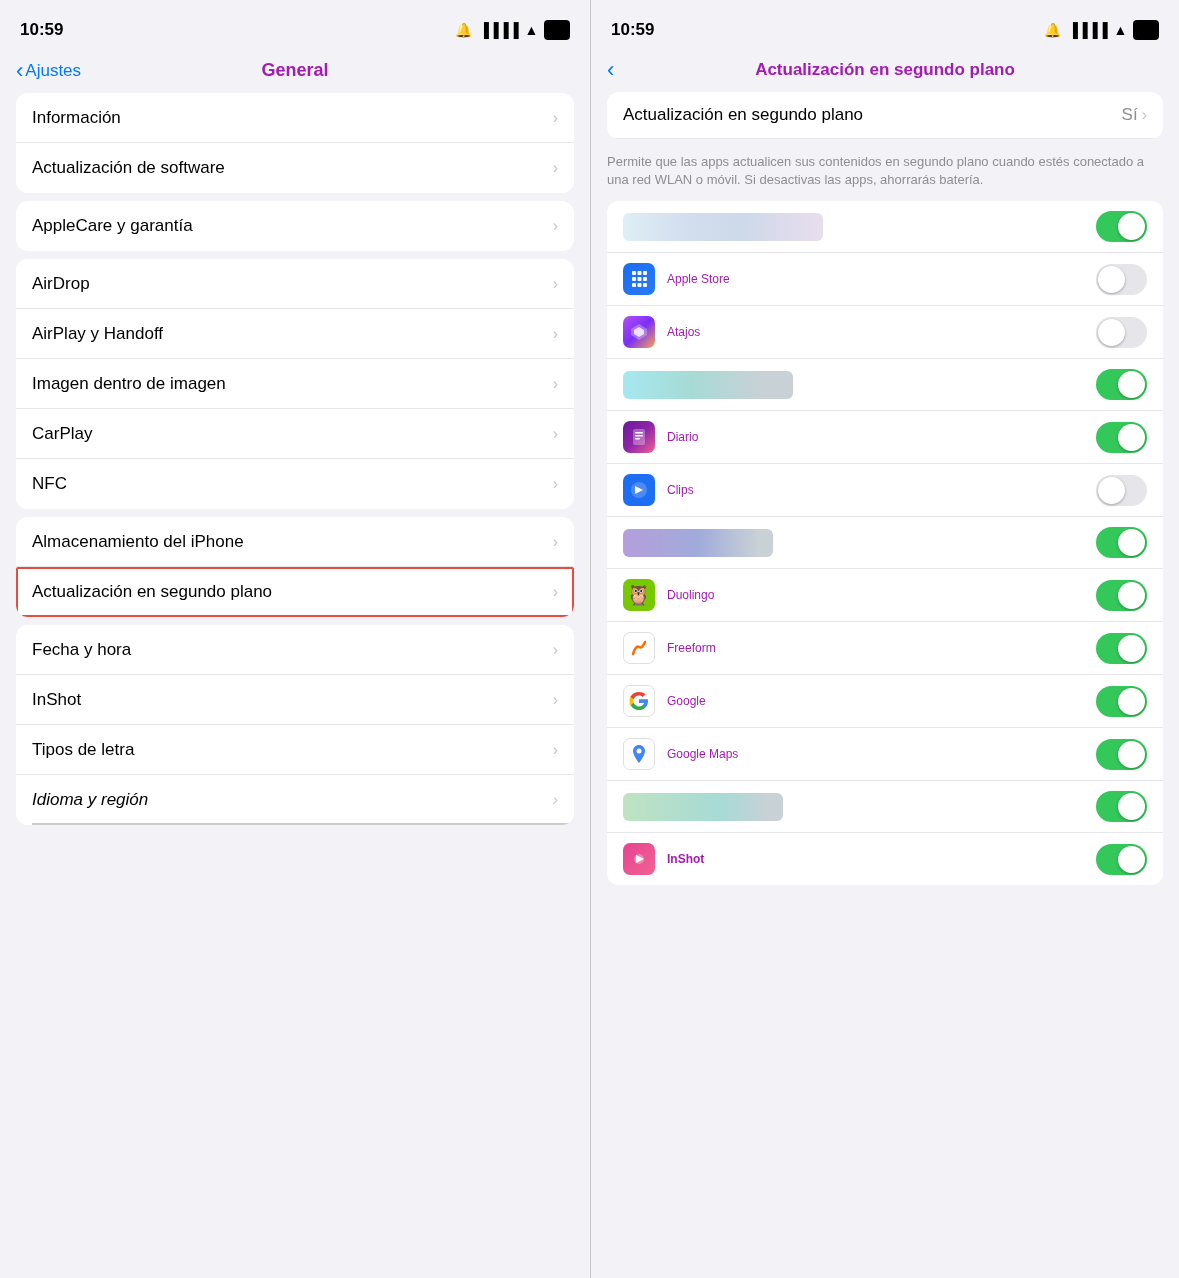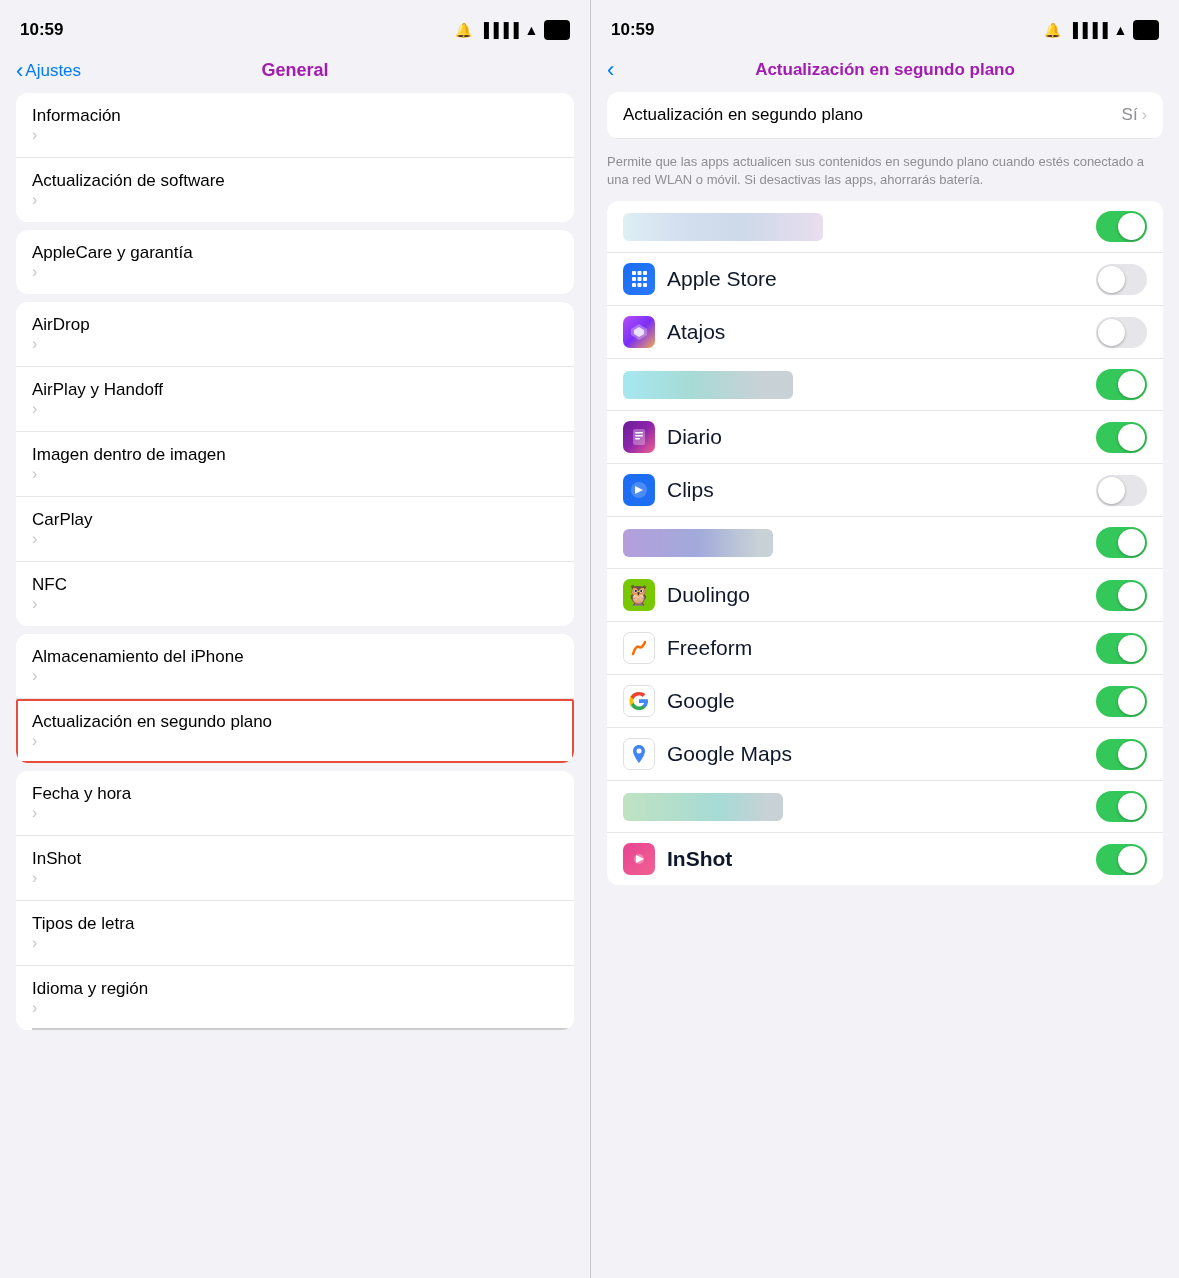--- a/index.html
+++ b/index.html
@@ -97,28 +97,27 @@
     .section-group {
       background: #fff;
       border-radius: 12px;
       margin: 0 16px 8px 16px;
       overflow: hidden;
     }
 
     
     .settings-row {
       display: flex;
-      align-items: flex-start;
+      align-items: center;
       justify-content: space-between;
       padding: 13px 16px;
       border-bottom: 0.5px solid #e5e5ea;
       background: #fff;
       cursor: pointer;
       min-height: 50px;
-      flex-direction: column;
     }
     .settings-row:last-child {
       border-bottom: none;
     }
     .settings-row-label {
       font-size: 17px;
       color: #000;
     }
     .settings-row-right {
       display: flex;
@@ -196,22 +195,22 @@
       height: 32px;
       border-radius: 7px;
       display: flex;
       align-items: center;
       justify-content: center;
       font-size: 18px;
       flex-shrink: 0;
       overflow: hidden;
     }
     .app-name {
-      font-size: 21px;
-      color: #0f172a;
+      font-size: 12px;
+      color: #a21caf;
     }
 
     
     .toggle {
       width: 51px;
       height: 31px;
       border-radius: 16px;
       position: relative;
       cursor: pointer;
       flex-shrink: 0;
@@ -371,21 +370,21 @@
       <div class="settings-row-right">
         <span class="chevron">›</span>
       </div>
     </div>
     <div class="settings-row">
       <span class="settings-row-label">Tipos de letra</span>
       <div class="settings-row-right">
         <span class="chevron">›</span>
       </div>
     </div>
-    <div class="settings-row" style="border-bottom: none; position:relative;">
+    <div class="settings-row" style="border-bottom: none; position:relative;font-style:italic;">
       <span class="settings-row-label">Idioma y región</span>
       <div class="settings-row-right">
         <span class="chevron">›</span>
       </div>
 
       <div style="position:absolute;bottom:0;left:16px;right:0;height:2px;background:#555;opacity:0.3;"></div>
     </div>
   </div>
 </div>
 

